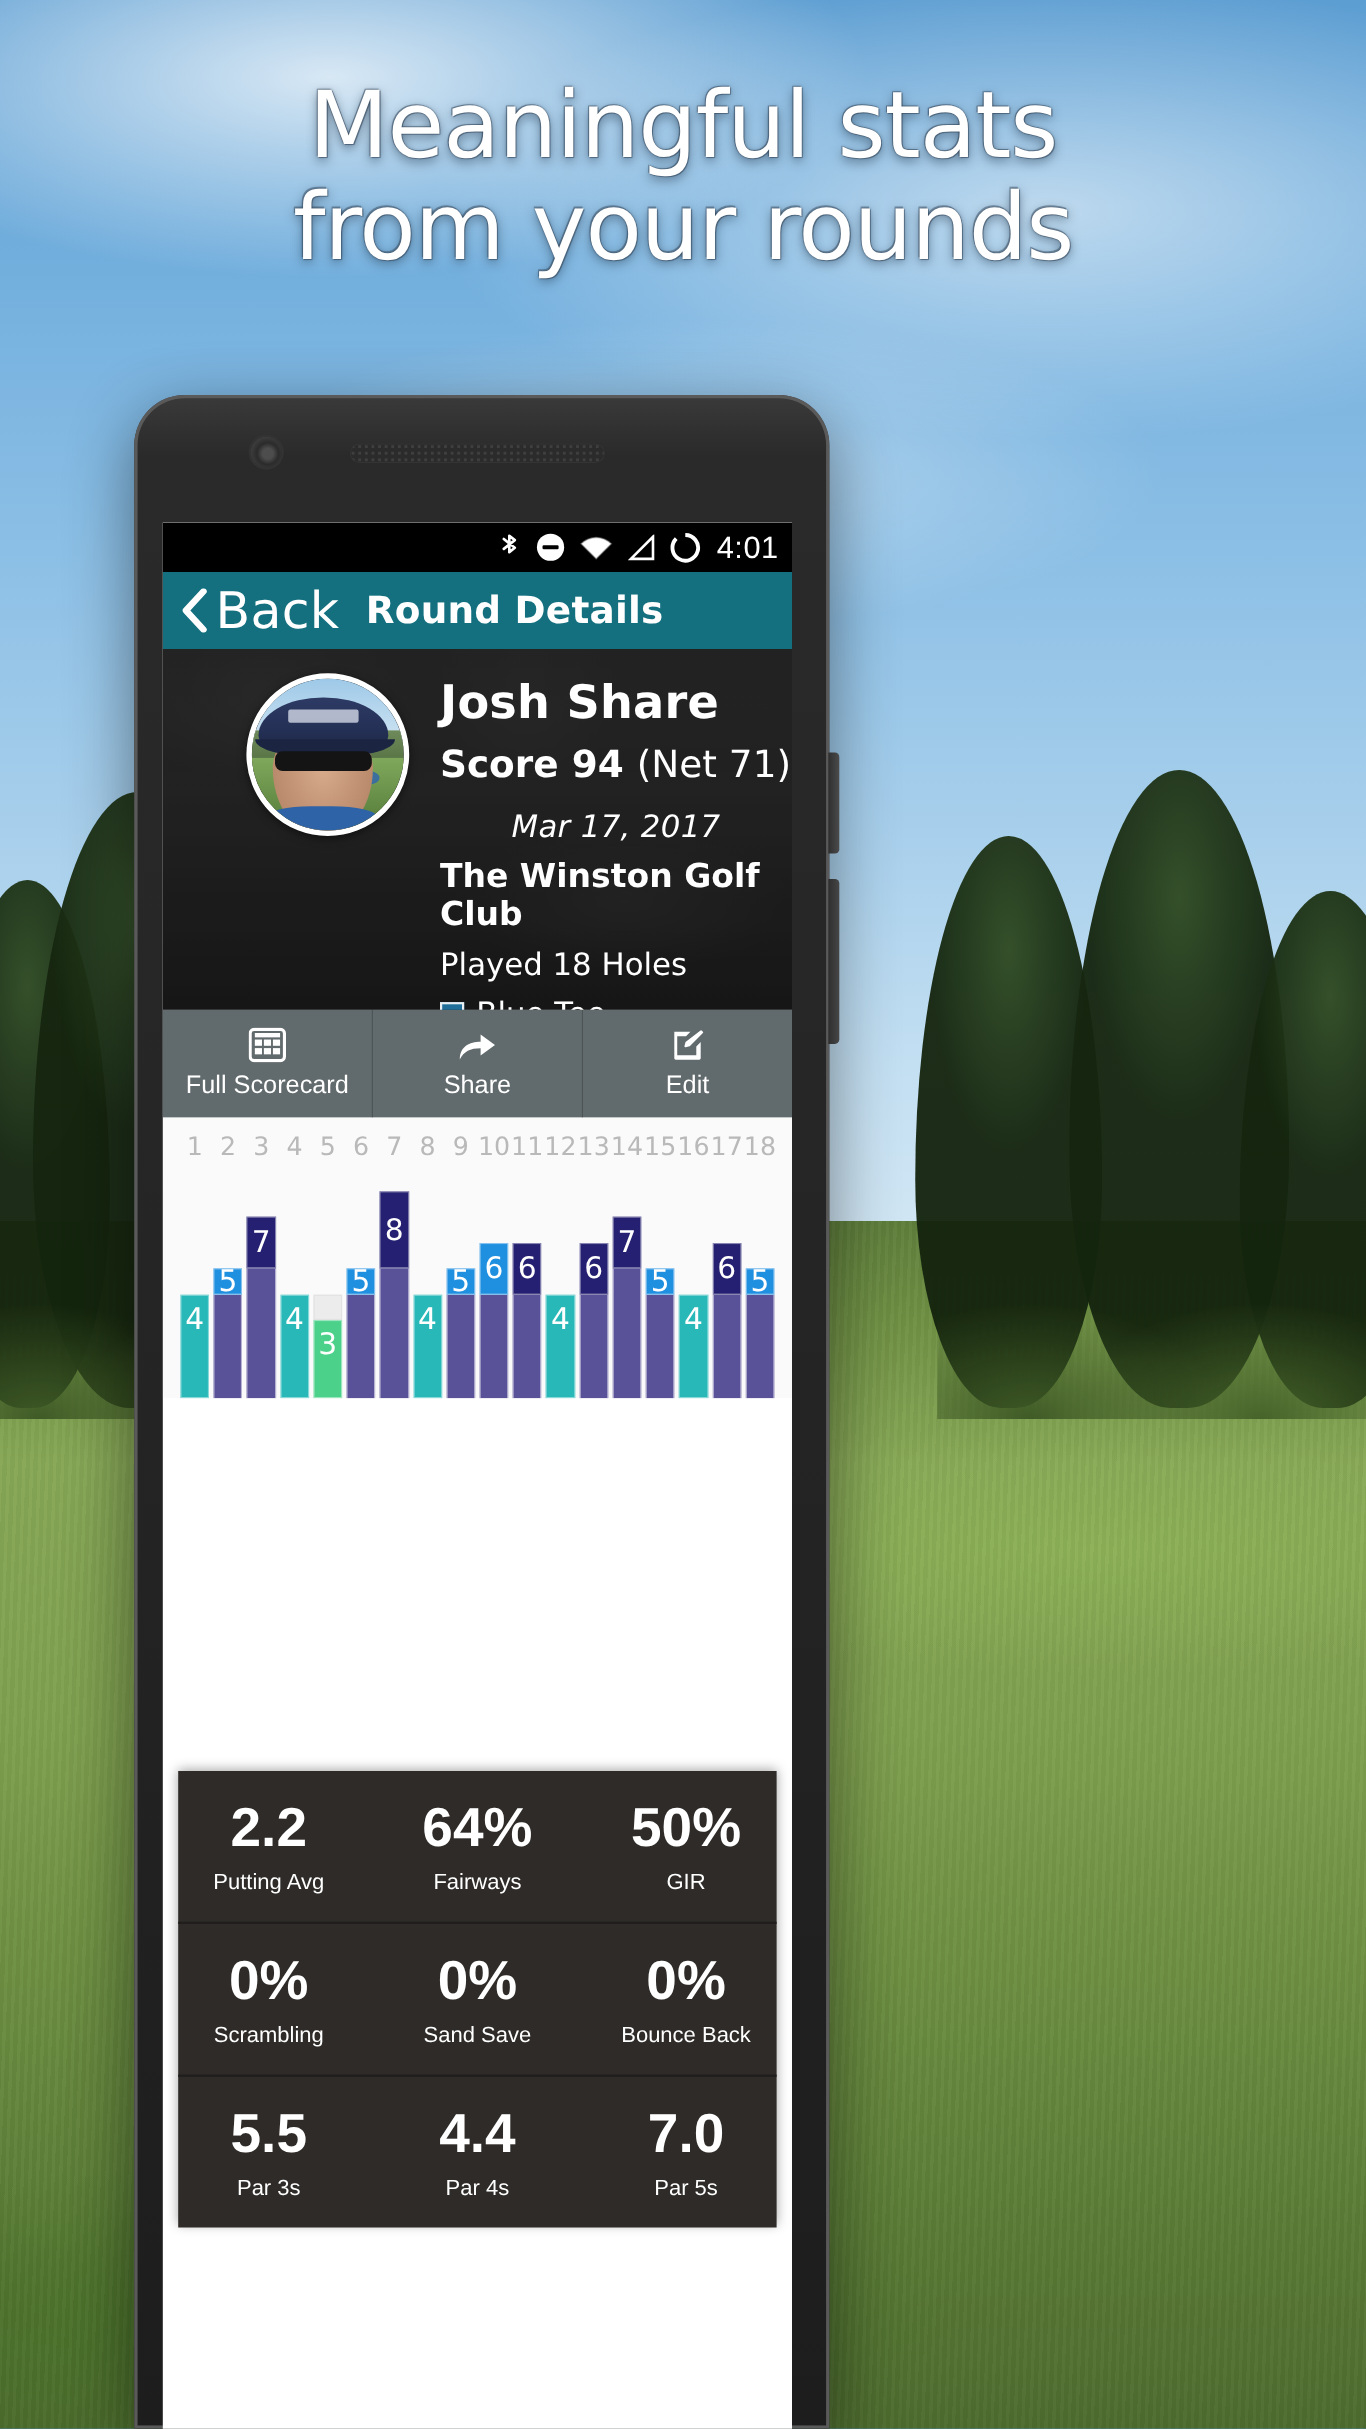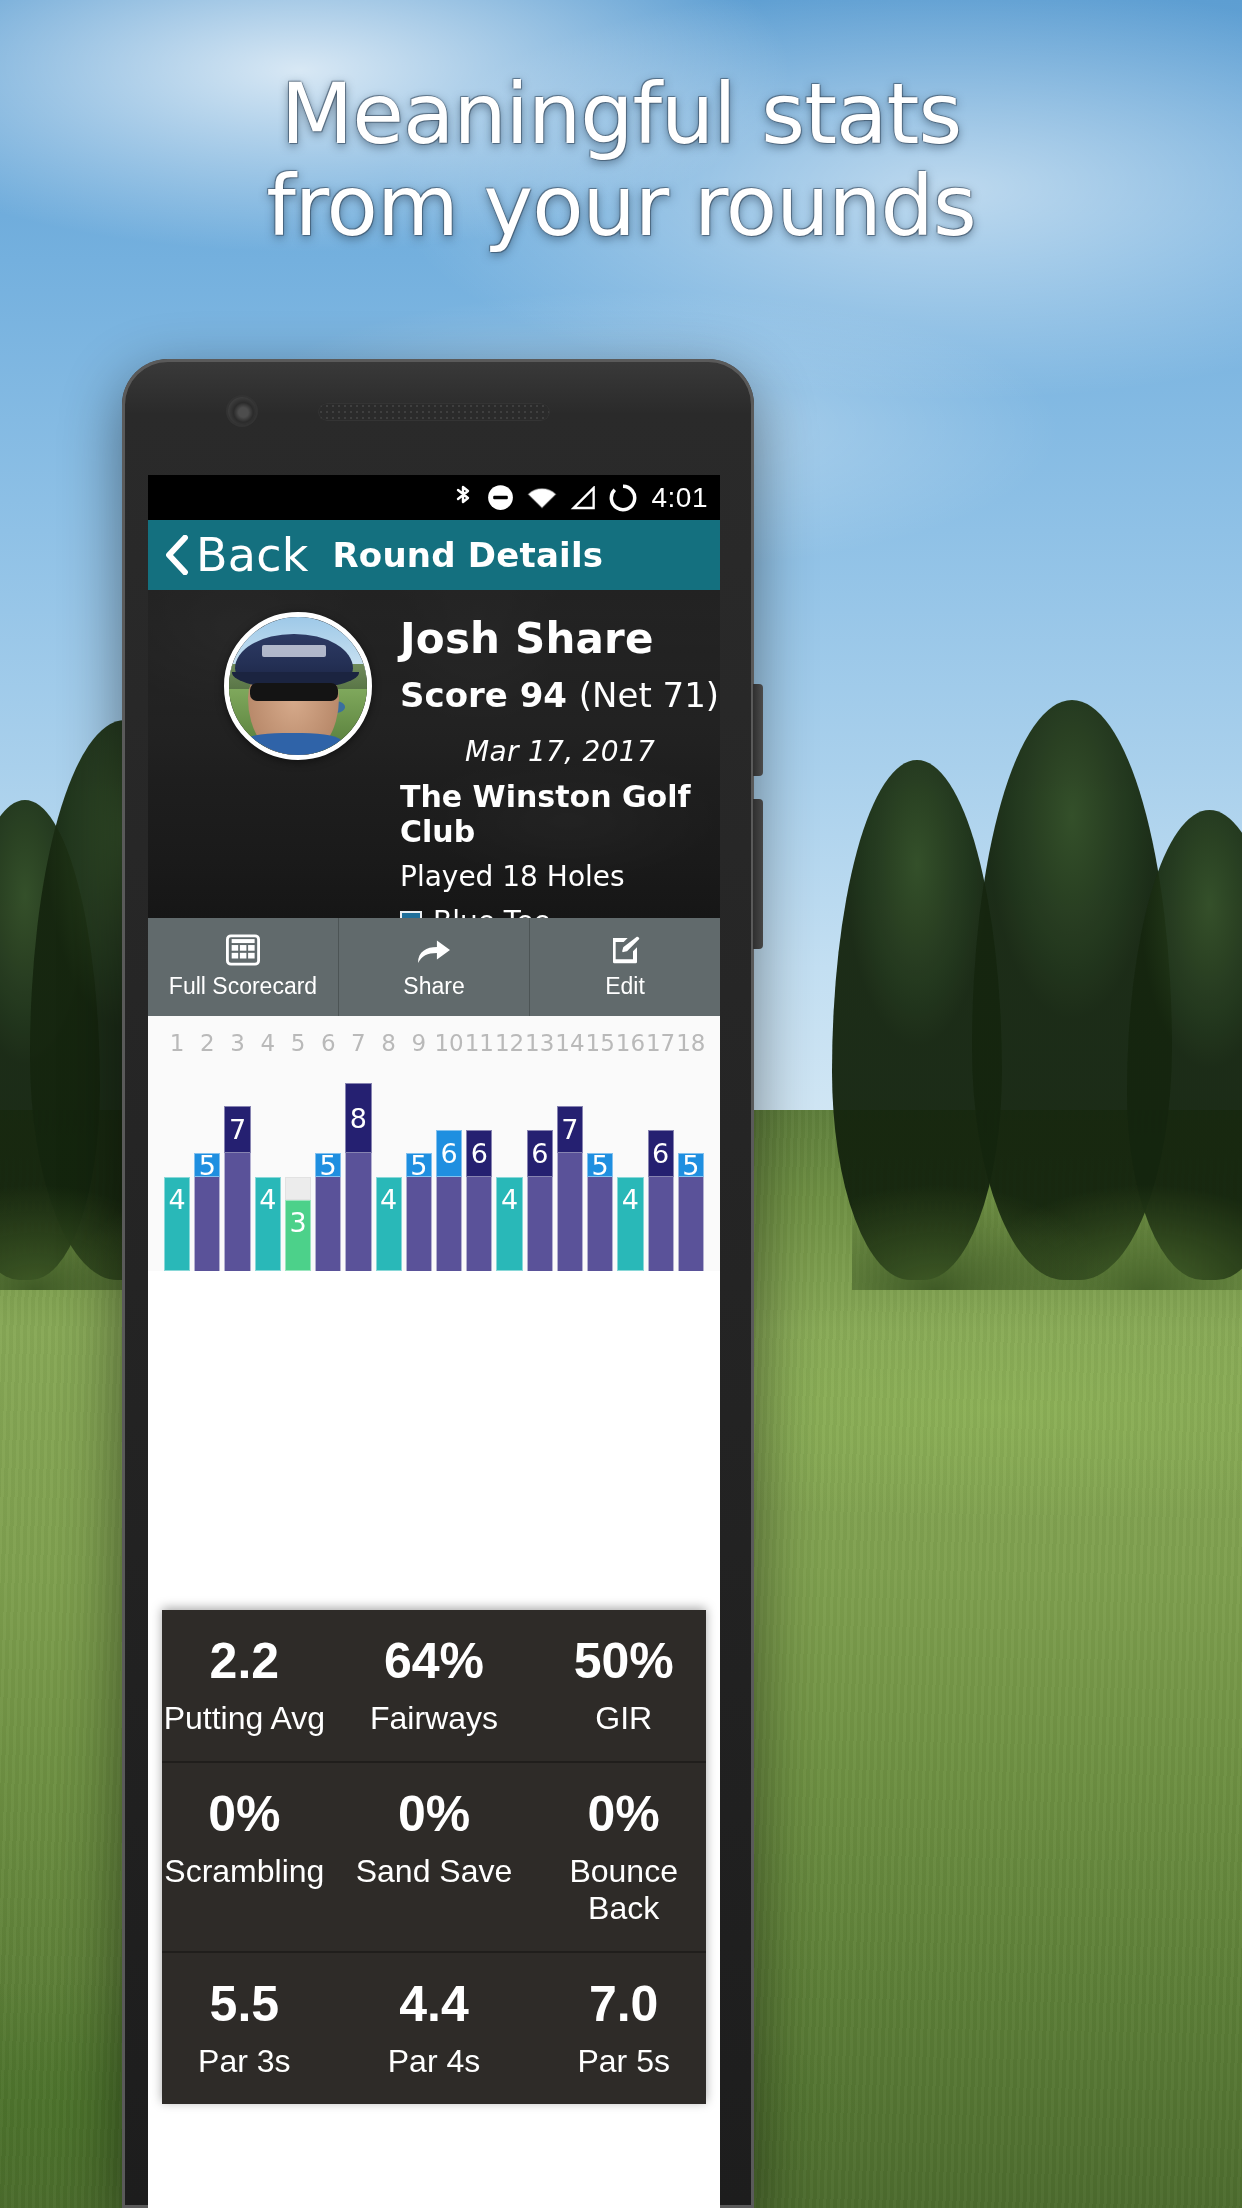--- a/index.html
+++ b/index.html
@@ -217,21 +217,21 @@
   
   #statspanel {
     position:absolute; left:14px; right:14px; top:1135px;
     background:#2e2b28; color:#fff;
     box-shadow:0 -2px 10px rgba(0,0,0,.35);
   }
   .srow { display:flex; border-bottom:2px solid #201e1c;gap:25px; }
   .srow:last-child{ border-bottom:none; }
   .scell { flex:1; text-align:center; padding:26px 0 24px 0; }
   .sval { font-size:50px; font-weight:700; font-family:"Liberation Sans",sans-serif; line-height:1; }
-  .slbl { font-size:32px; margin-top:14px; font-family:"Liberation Sans",sans-serif; }
+  .slbl { font-size:20px; margin-top:14px; font-family:"Liberation Sans",sans-serif; }
 </style>
 </head>
 <body>
 
 <div id="bg">
   <div class="sky"></div>
   <div class="grass"></div>
   <div class="treeline-l">
     <div class="tree" style="left:-10px;  width:150px; height:480px;"></div>
     <div class="tree" style="left:70px;   width:190px; height:560px;"></div>

